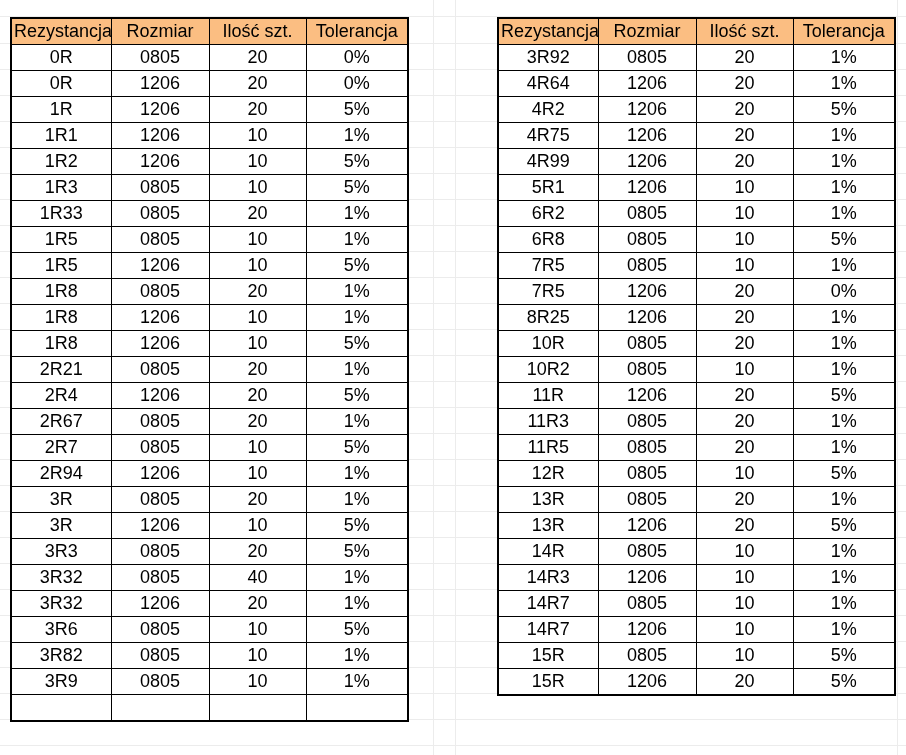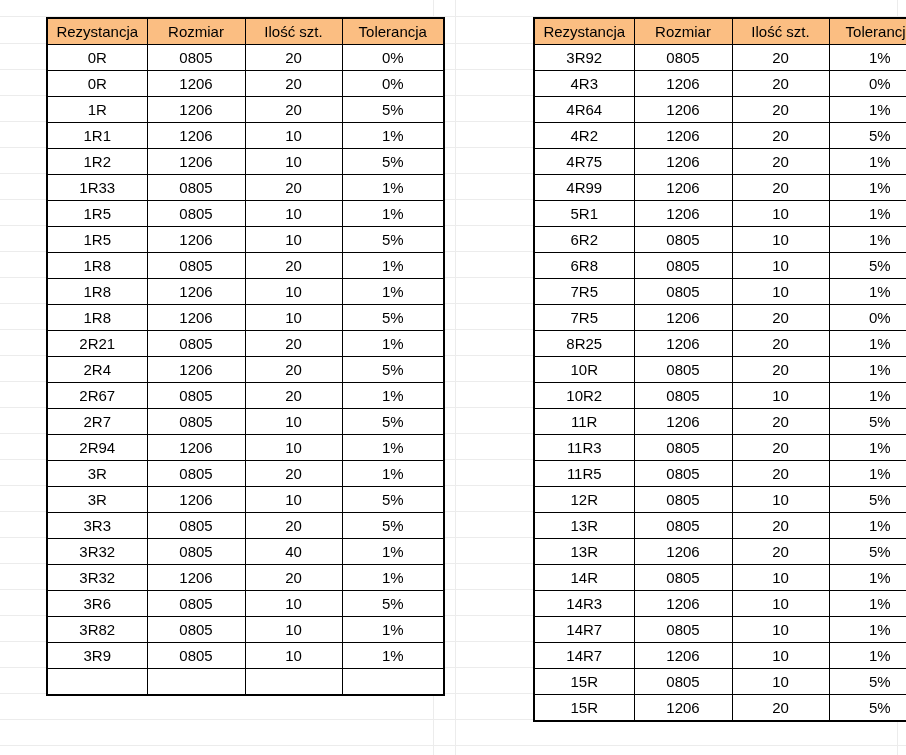--- a/index.html
+++ b/index.html
@@ -37,22 +37,21 @@
   .vline.v3 { left: 897px; }
 
   table.res-table {
     position: absolute;
     top: 17px;
     table-layout: fixed;
     width: 397px;
     border-collapse: collapse;
     border: 2px solid var(--border-color, #000);
     background: #fff;
-    font-size: 15px;
-    margin-left: 36px;
+    font-size: 18px;
   }
   table.res-table.left  { left: 10px; }
   table.res-table.right { left: 497px; }
 
   table.res-table col.c1 { width: 100px; }
   table.res-table col.c2 { width: 98px; }
   table.res-table col.c3 { width: 97px; }
   table.res-table col.c4 { width: 102px; }
 
   table.res-table th,
@@ -117,20 +116,26 @@
         <td>10</td>
         <td>1%</td>
       </tr>
       <tr>
         <td>1R2</td>
         <td>1206</td>
         <td>10</td>
         <td>5%</td>
       </tr>
       <tr>
+        <td>1R3</td>
+        <td>0805</td>
+        <td>10</td>
+        <td>5%</td>
+      </tr>
+      <tr>
         <td>1R33</td>
         <td>0805</td>
         <td>20</td>
         <td>1%</td>
       </tr>
       <tr>
         <td>1R5</td>
         <td>0805</td>
         <td>10</td>
         <td>1%</td>
@@ -262,26 +267,20 @@
       </tr>
     </thead>
     <tbody>
       <tr>
         <td>3R92</td>
         <td>0805</td>
         <td>20</td>
         <td>1%</td>
       </tr>
       <tr>
-        <td>4R3</td>
-        <td>1206</td>
-        <td>20</td>
-        <td>0%</td>
-      </tr>
-      <tr>
         <td>4R64</td>
         <td>1206</td>
         <td>20</td>
         <td>1%</td>
       </tr>
       <tr>
         <td>4R2</td>
         <td>1206</td>
         <td>20</td>
         <td>5%</td>

